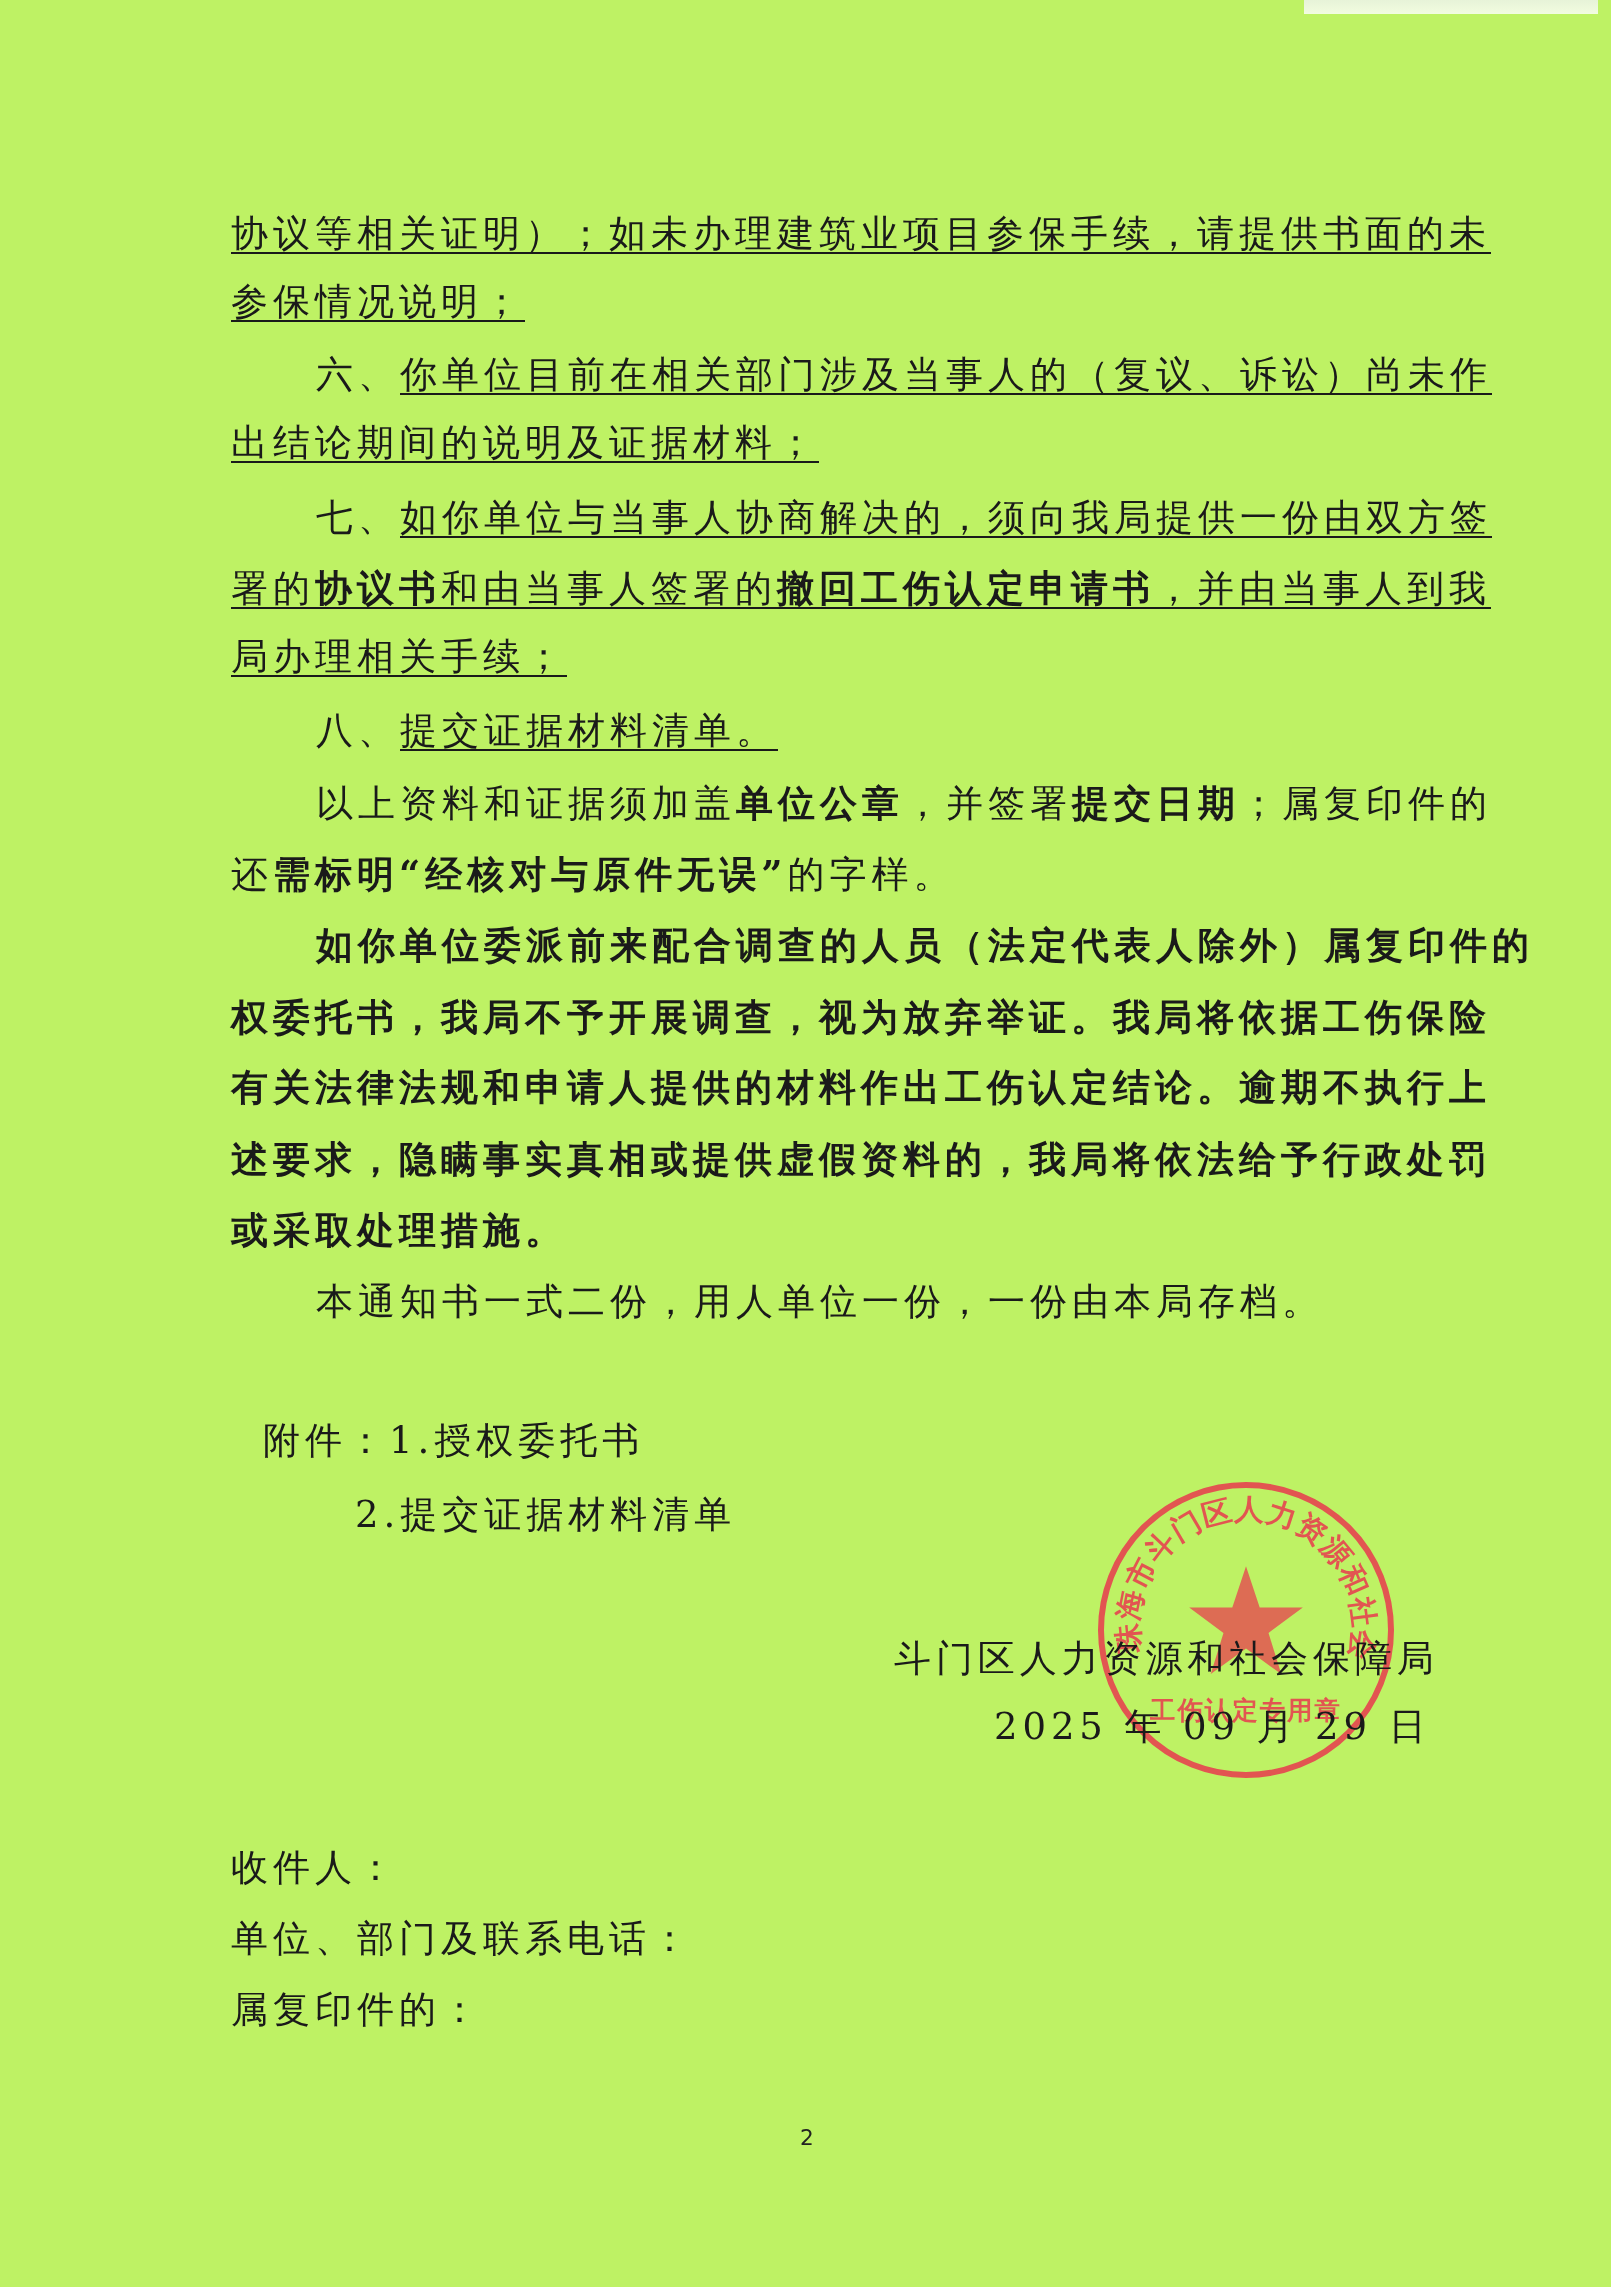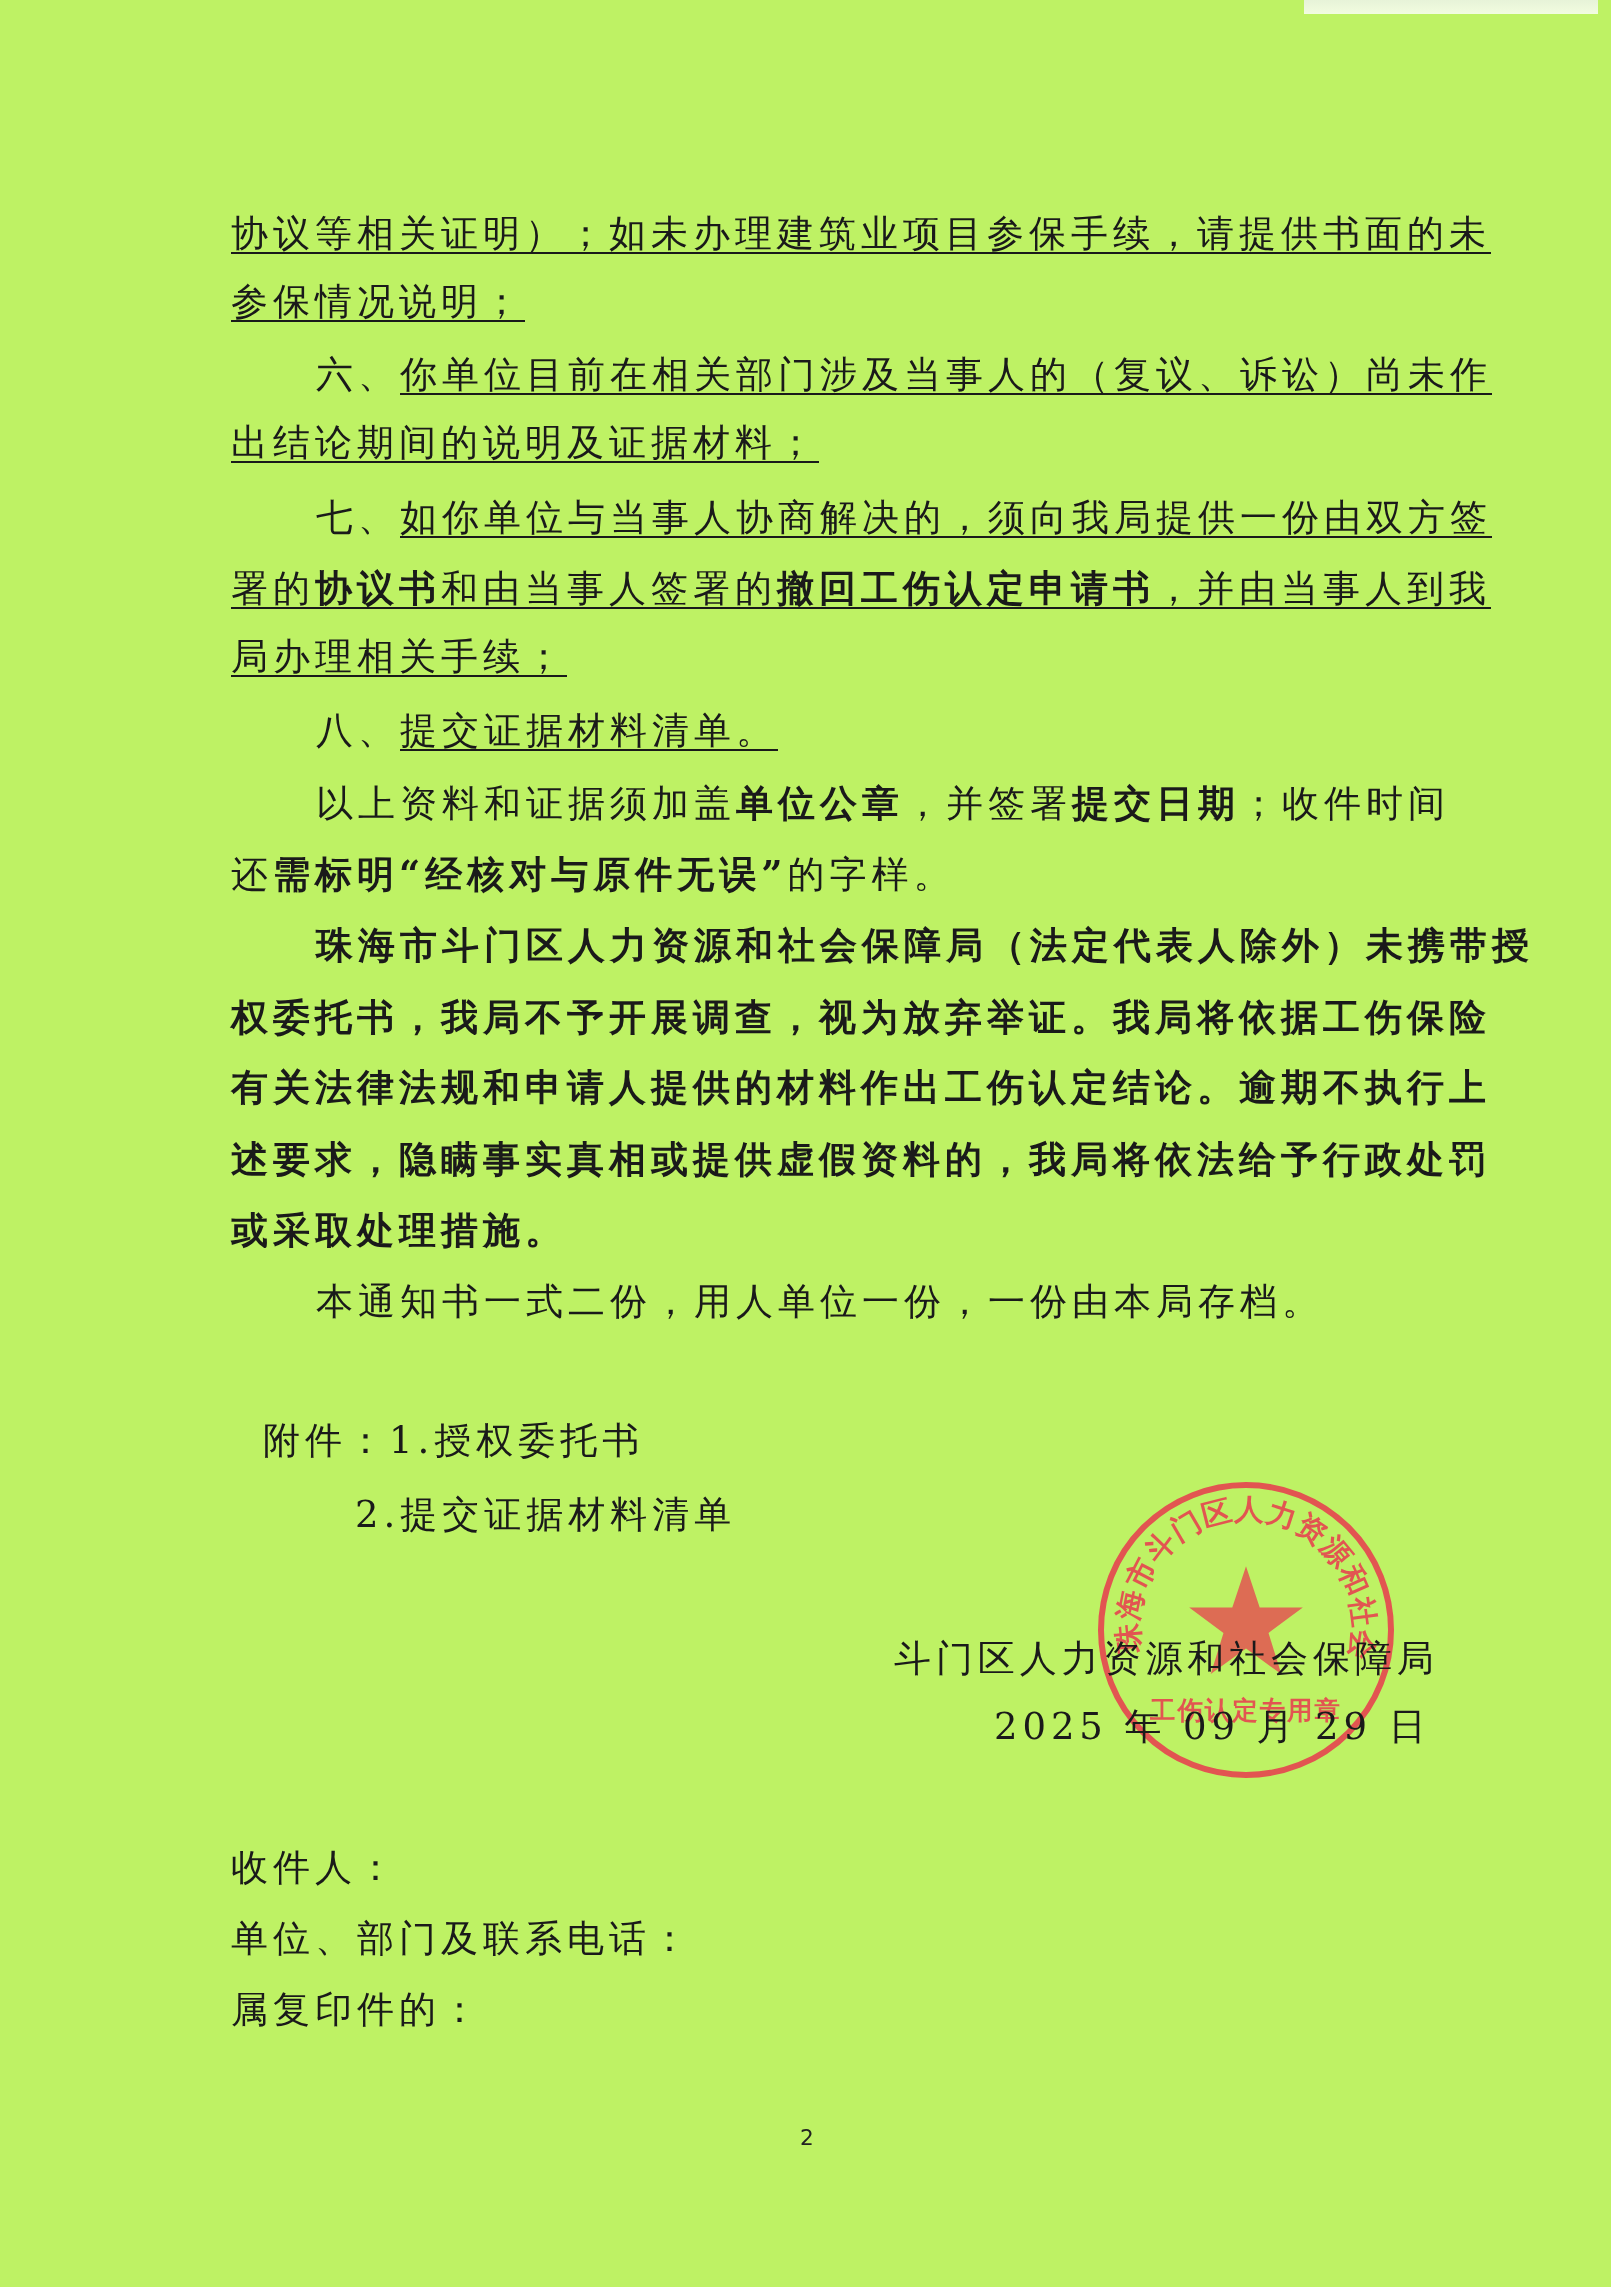--- a/index.html
+++ b/index.html
@@ -48,27 +48,27 @@
   </div>
   <div class="line" style="top:635px;">
     <span class="u">局办理相关手续；</span>
   </div>
 
   <div class="line indent" style="top:709px;">
     <span>八、</span><span class="u">提交证据材料清单。</span>
   </div>
 
   <div class="line indent" style="top:782px;">
-    <span>以上资料和证据须加盖</span><span class="b">单位公章</span><span>，并签署</span><span class="b">提交日期</span><span>；收件时间</span>
+    <span>以上资料和证据须加盖</span><span class="b">单位公章</span><span>，并签署</span><span class="b">提交日期</span><span>；属复印件的</span>
   </div>
   <div class="line" style="top:853px;">
     <span>还</span><span class="b">需标明“经核对与原件无误”</span><span>的字样。</span>
   </div>
 
-  <div class="line indent b" style="top:924px;">珠海市斗门区人力资源和社会保障局（法定代表人除外）未携带授</div>
+  <div class="line indent b" style="top:924px;">如你单位委派前来配合调查的人员（法定代表人除外）属复印件的</div>
   <div class="line b" style="top:996px;">权委托书，我局不予开展调查，视为放弃举证。我局将依据工伤保险</div>
   <div class="line b" style="top:1066px;">有关法律法规和申请人提供的材料作出工伤认定结论。逾期不执行上</div>
   <div class="line b" style="top:1138px;">述要求，隐瞒事实真相或提供虚假资料的，我局将依法给予行政处罚</div>
   <div class="line b" style="top:1209px;">或采取处理措施。</div>
 
   <div class="line indent" style="top:1280px;">本通知书一式二份，用人单位一份，一份由本局存档。</div>
 
   <div class="line" style="top:1419px;margin-left:32px;">
     <span>附件：</span><span>1.授权委托书</span>
   </div>

